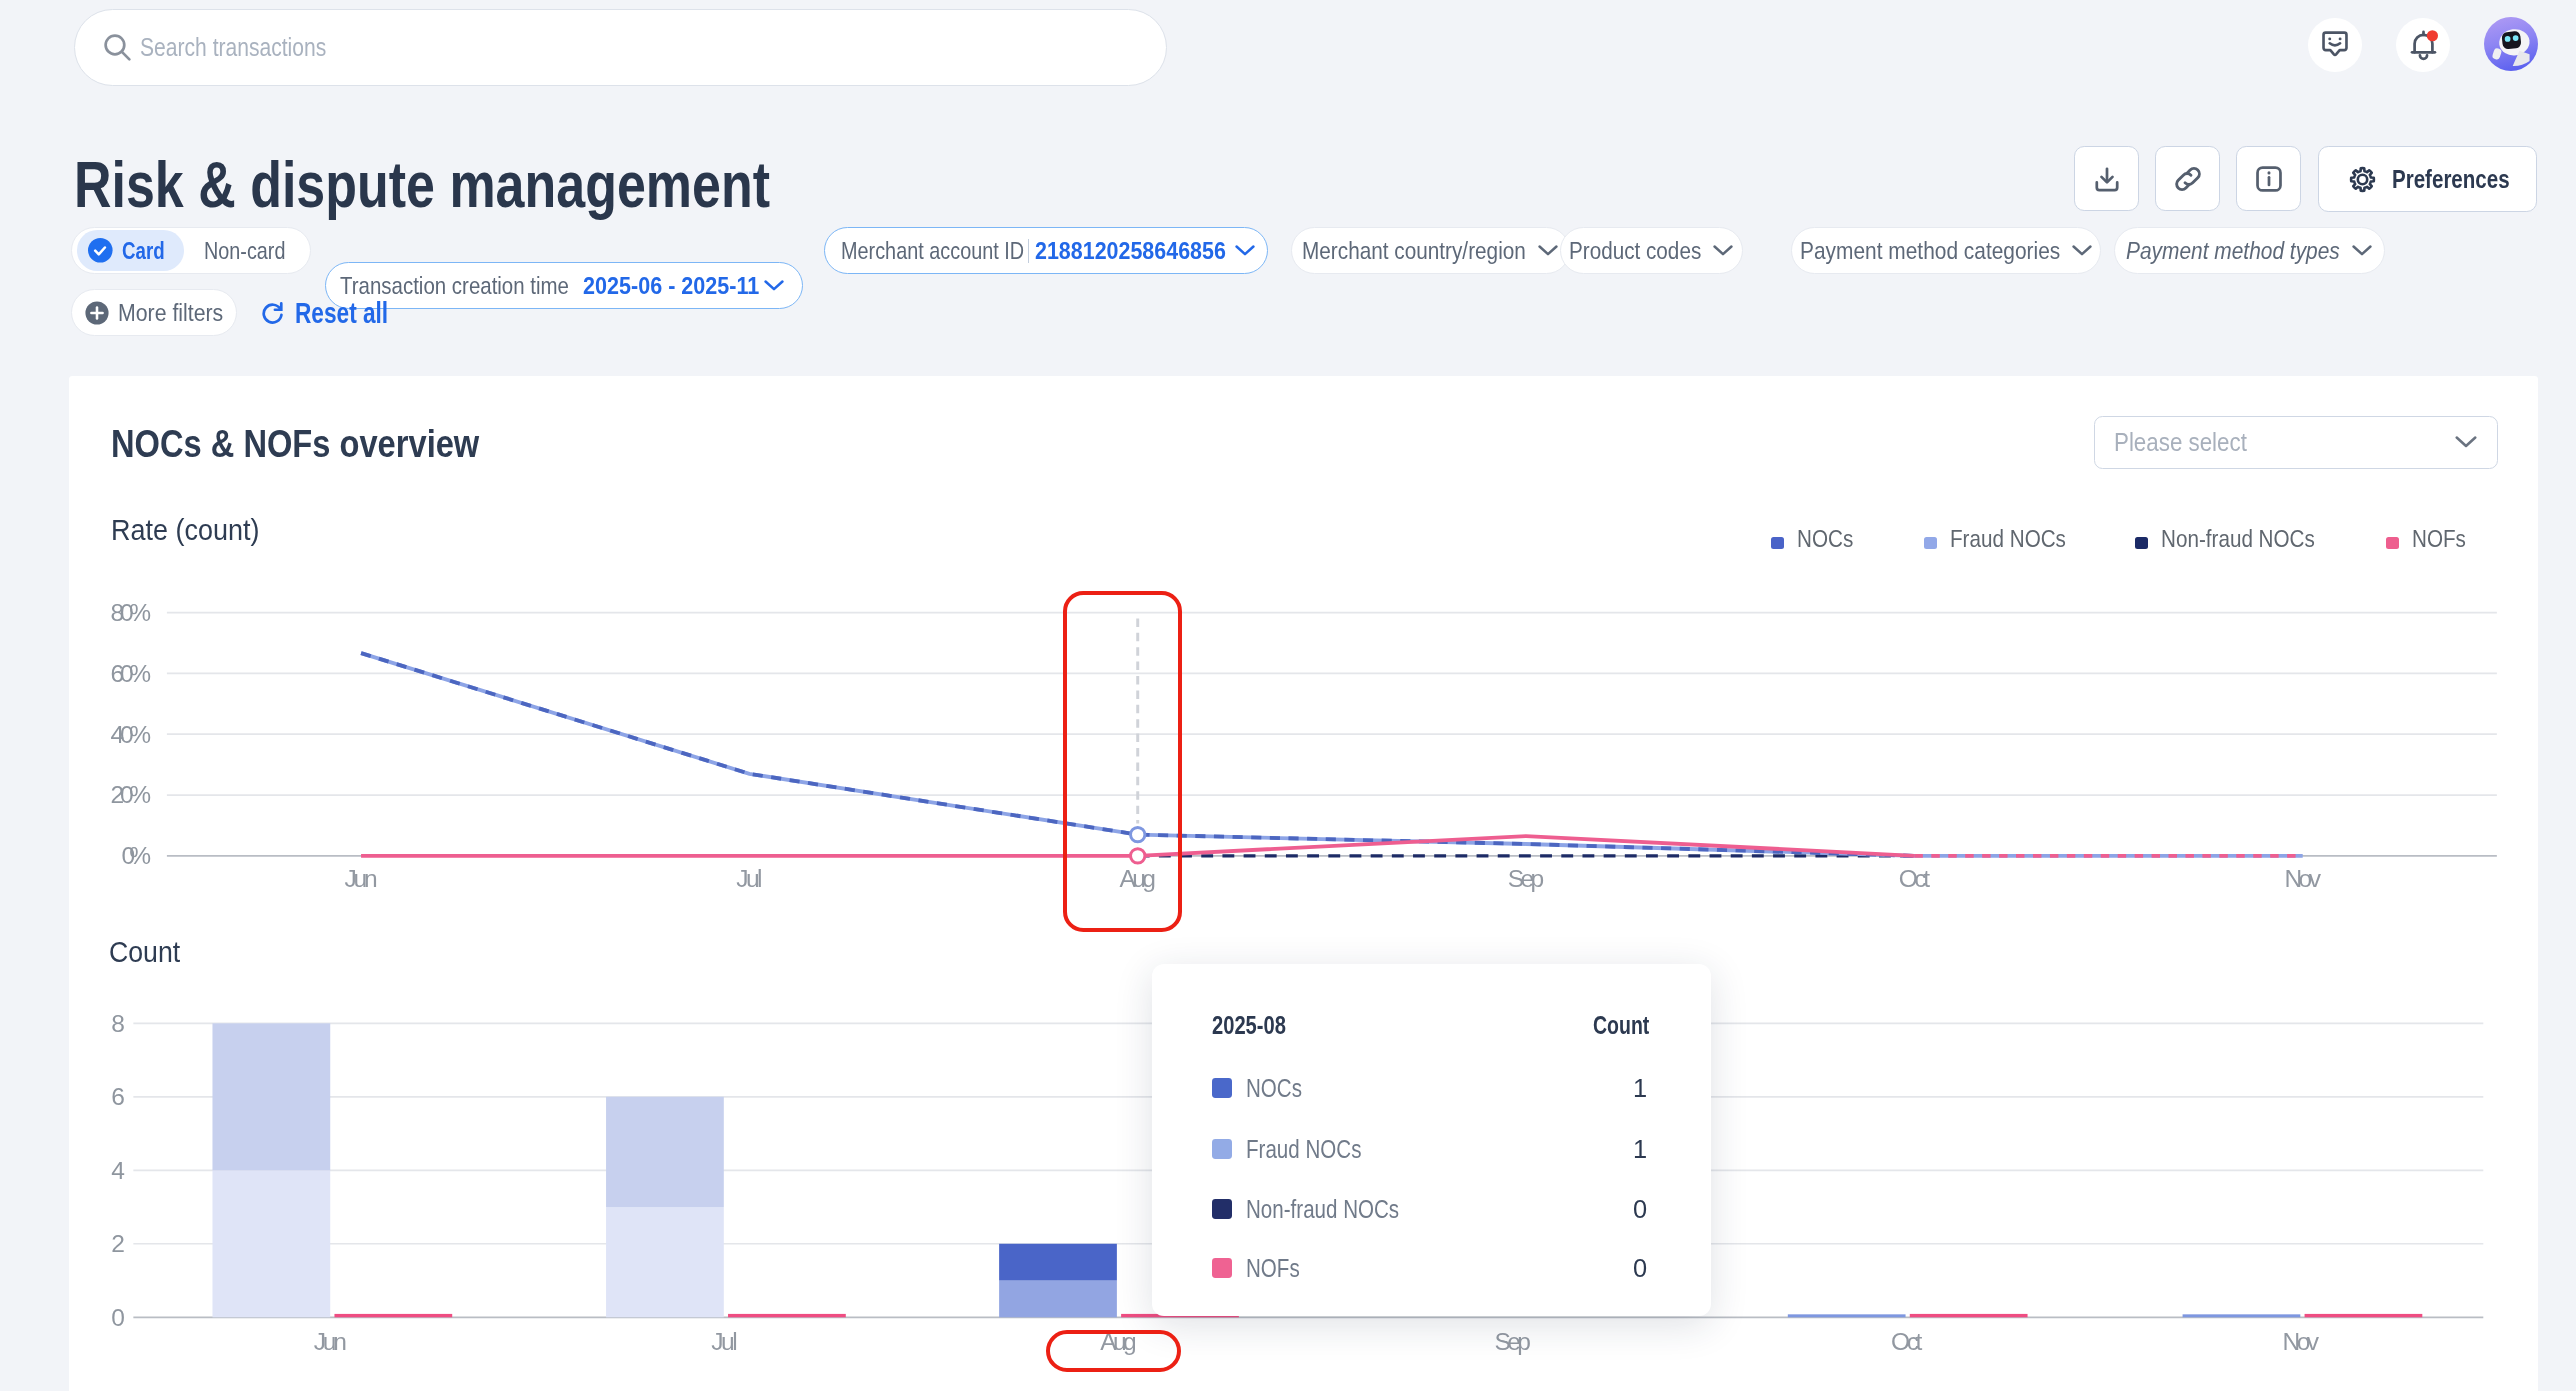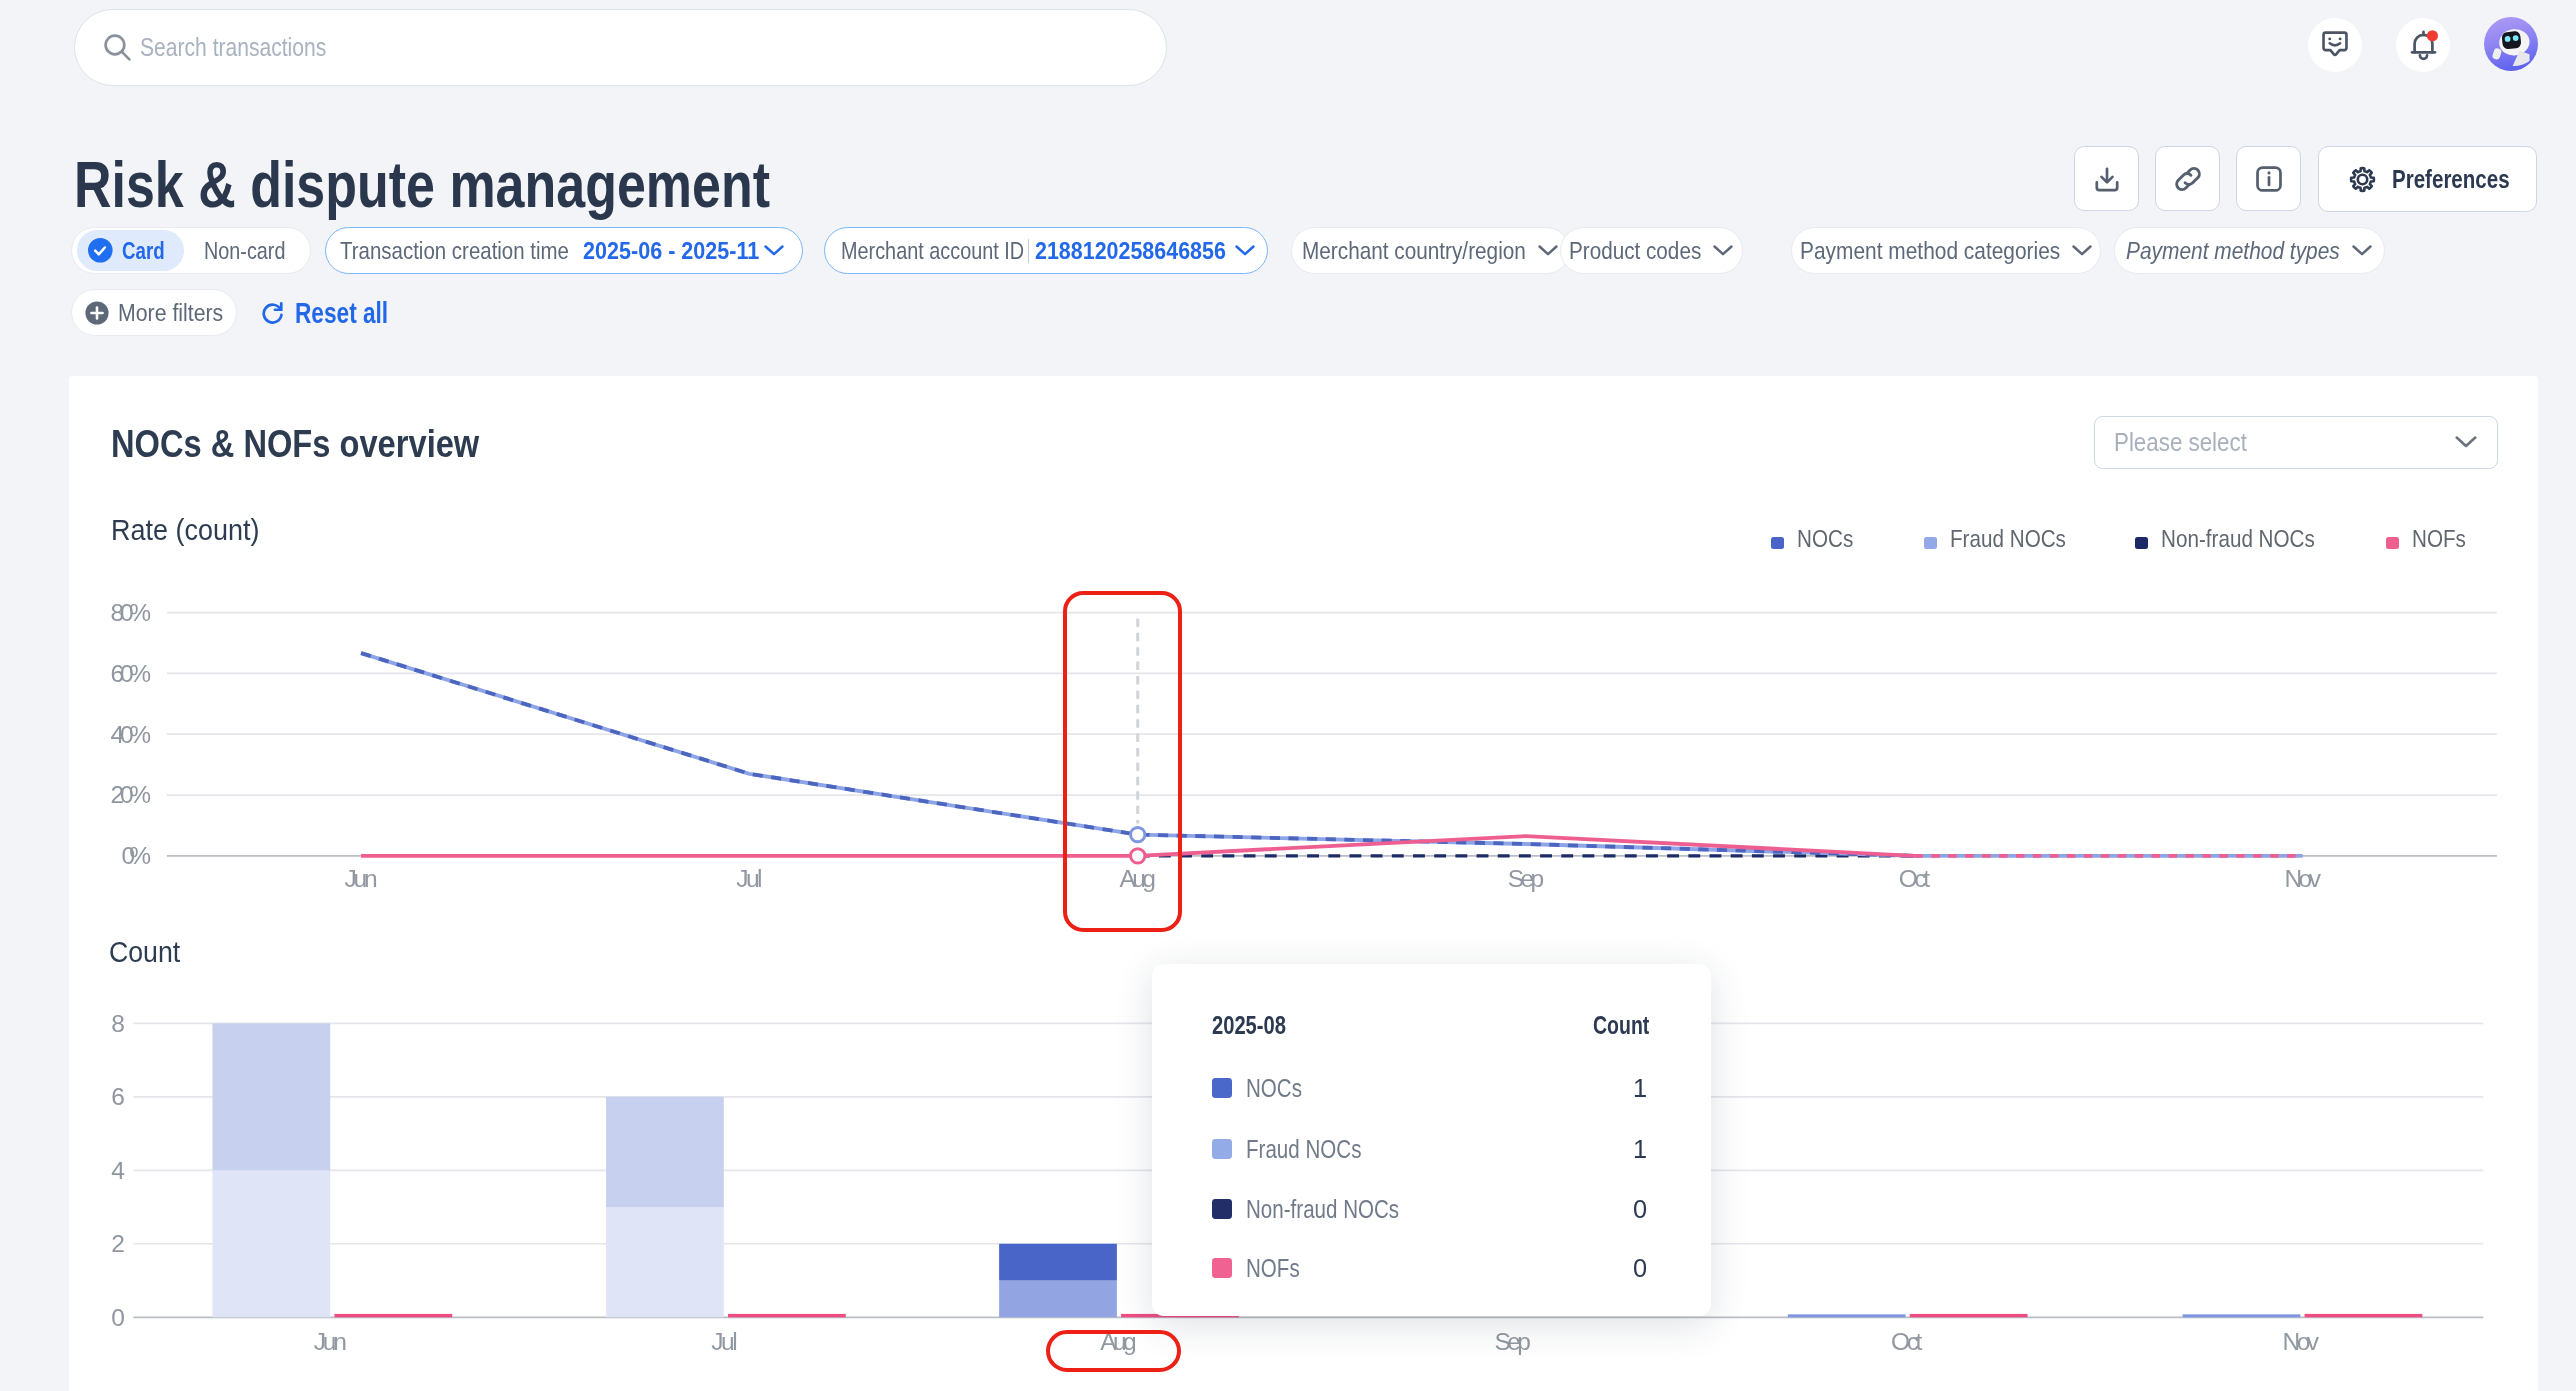--- a/index.html
+++ b/index.html
@@ -122,21 +122,21 @@
   <div class="abs pill" style="left:71px; width:240px; padding:0 5.1px;">
     <div style="height:41px; border-radius:20.3px; background:#dfeafc; display:flex; align-items:center; padding:0 20.3px 0 11px; flex:0 0 auto;">
       <svg width="24.6" height="24.6" viewBox="0 0 29 29">
         <circle cx="14.5" cy="14.5" r="14.5" fill="#1f6ff0"></circle>
         <path d="M8.5 15 l4.2 4.2 7.2 -8" fill="none" stroke="#fff" stroke-width="3" stroke-linecap="round" stroke-linejoin="round"></path>
       </svg>
       <span class="w" style="width:42px; margin-left:9.3px; color:#2268e8; font-weight:700;"><s style="transform:scaleX(.76)">Card</s></span>
     </div>
     <div style="flex:1; text-align:center;"><span class="w c" style="width:81px"><s style="transform:scaleX(.805)">Non-card</s></span></div>
   </div>
-  <div class="abs pill blue" style="left:325px; width:478px; padding:0 18.6px 0 14.4px;">
+  <div class="abs pill blue" style="left:325px; width:478px; padding:0 18.6px 0 14.4px;margin-top:35px;">
     <span class="w" style="width:229px"><s style="transform:scaleX(.832)">Transaction creation time</s></span>
     <span class="sep" style="margin:0 6.8px"></span>
     <span class="val w" style="width:176px"><s style="transform:scaleX(.877)">2025-06 - 2025-11</s></span>
     <svg class="chev" style="margin-left:4.2px" width="22" height="13.6" viewBox="0 0 26 16">
       <path d="M3 3 l10 9 10 -9" fill="none" stroke="#2268e8" stroke-width="3" stroke-linecap="round" stroke-linejoin="round"></path>
     </svg>
   </div>
   <div class="abs pill blue" style="left:824px; width:444px; padding:0 11px 0 16px;">
     <span class="w" style="width:183px"><s style="transform:scaleX(.807)">Merchant account ID</s></span>
     <span class="sep" style="margin:0 6px 0 4.2px"></span>

